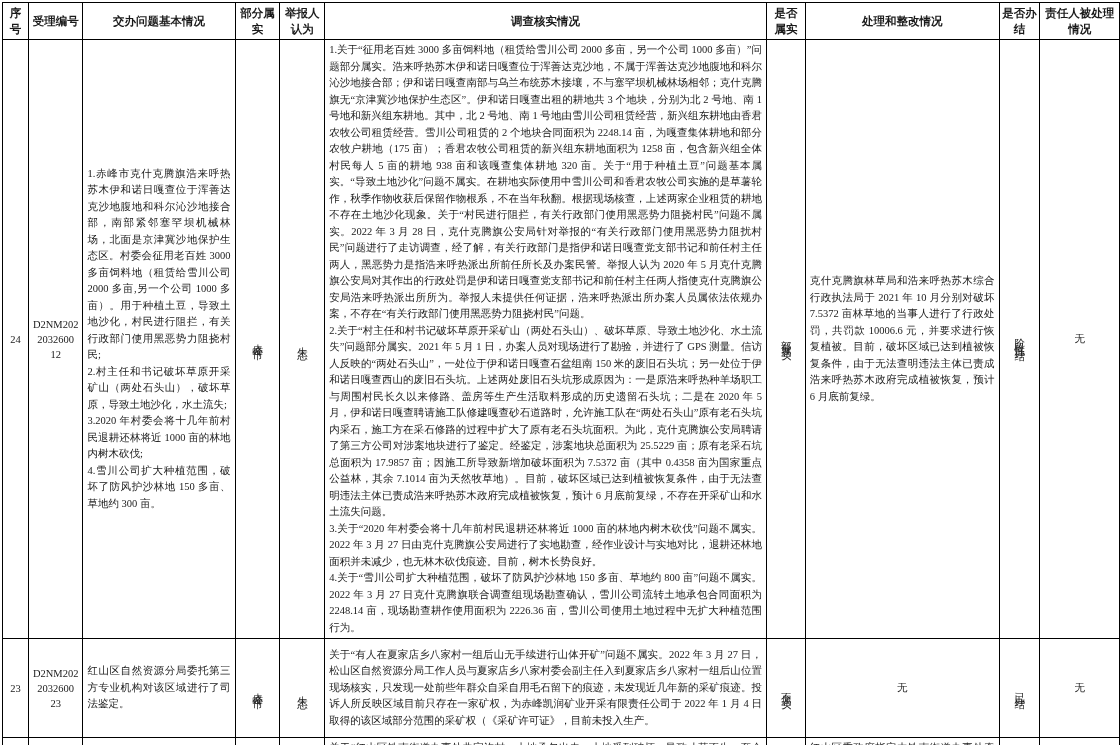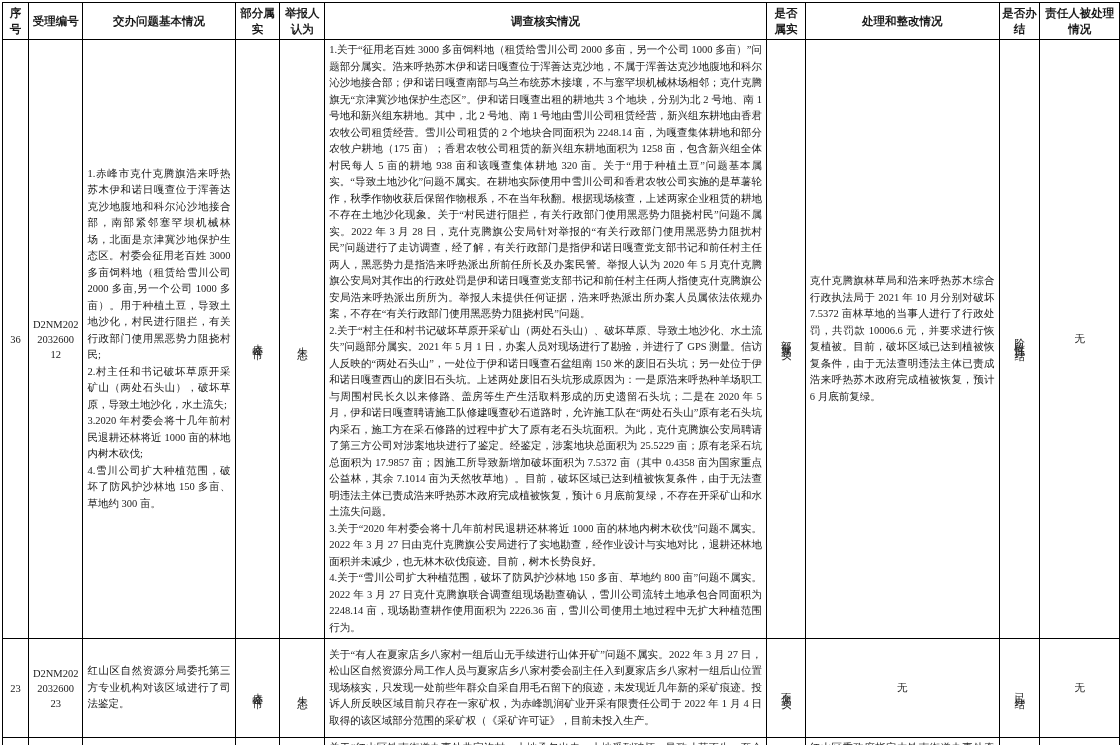--- a/index.html
+++ b/index.html
@@ -44,21 +44,21 @@
         <th>举报人认为</th>
         <th>调查核实情况</th>
         <th>是否属实</th>
         <th>处理和整改情况</th>
         <th>是否办结</th>
         <th>责任人被处理情况</th>
       </tr>
     </thead>
     <tbody>
       <tr style="height:497px">
-        <td class="num">36</td>
+        <td class="num">24</td>
         <td class="num">D2NM202
 2032600
 12</td>
         <td class="txt">1.赤峰市克什克腾旗浩来呼热苏木伊和诺日嘎查位于浑善达克沙地腹地和科尔沁沙地接合部，南部紧邻塞罕坝机械林场，北面是京津冀沙地保护生态区。村委会征用老百姓 3000 多亩饲料地（租赁给雪川公司 2000 多亩,另一个公司 1000 多亩）。用于种植土豆，导致土地沙化，村民进行阻拦，有关行政部门使用黑恶势力阻挠村民;
 2.村主任和书记破坏草原开采矿山（两处石头山），破坏草原，导致土地沙化，水土流失;
 3.2020 年村委会将十几年前村民退耕还林将近 1000 亩的林地内树木砍伐;
 4.雪川公司扩大种植范围，破坏了防风护沙林地 150 多亩、草地约 300 亩。</td>
         <td class="c"><span class="vtext">赤峰市</span></td>
         <td class="c"><span class="vtext">生态</span></td>
         <td class="txt">1.关于“征用老百姓 3000 多亩饲料地（租赁给雪川公司 2000 多亩，另一个公司 1000 多亩）”问题部分属实。浩来呼热苏木伊和诺日嘎查位于浑善达克沙地，不属于浑善达克沙地腹地和科尔沁沙地接合部；伊和诺日嘎查南部与乌兰布统苏木接壤，不与塞罕坝机械林场相邻；克什克腾旗无“京津冀沙地保护生态区”。伊和诺日嘎查出租的耕地共 3 个地块，分别为北 2 号地、南 1 号地和新兴组东耕地。其中，北 2 号地、南 1 号地由雪川公司租赁经营，新兴组东耕地由香君农牧公司租赁经营。雪川公司租赁的 2 个地块合同面积为 2248.14 亩，为嘎查集体耕地和部分农牧户耕地（175 亩）；香君农牧公司租赁的新兴组东耕地面积为 1258 亩，包含新兴组全体村民每人 5 亩的耕地 938 亩和该嘎查集体耕地 320 亩。关于“用于种植土豆”问题基本属实。“导致土地沙化”问题不属实。在耕地实际使用中雪川公司和香君农牧公司实施的是草薯轮作，秋季作物收获后保留作物根系，不在当年秋翻。根据现场核查，上述两家企业租赁的耕地不存在土地沙化现象。关于“村民进行阻拦，有关行政部门使用黑恶势力阻挠村民”问题不属实。2022 年 3 月 28 日，克什克腾旗公安局针对举报的“有关行政部门使用黑恶势力阻扰村民”问题进行了走访调查，经了解，有关行政部门是指伊和诺日嘎查党支部书记和前任村主任两人，黑恶势力是指浩来呼热派出所前任所长及办案民警。举报人认为 2020 年 5 月克什克腾旗公安局对其作出的行政处罚是伊和诺日嘎查党支部书记和前任村主任两人指使克什克腾旗公安局浩来呼热派出所所为。举报人未提供任何证据，浩来呼热派出所办案人员属依法依规办案，不存在“有关行政部门使用黑恶势力阻挠村民”问题。

